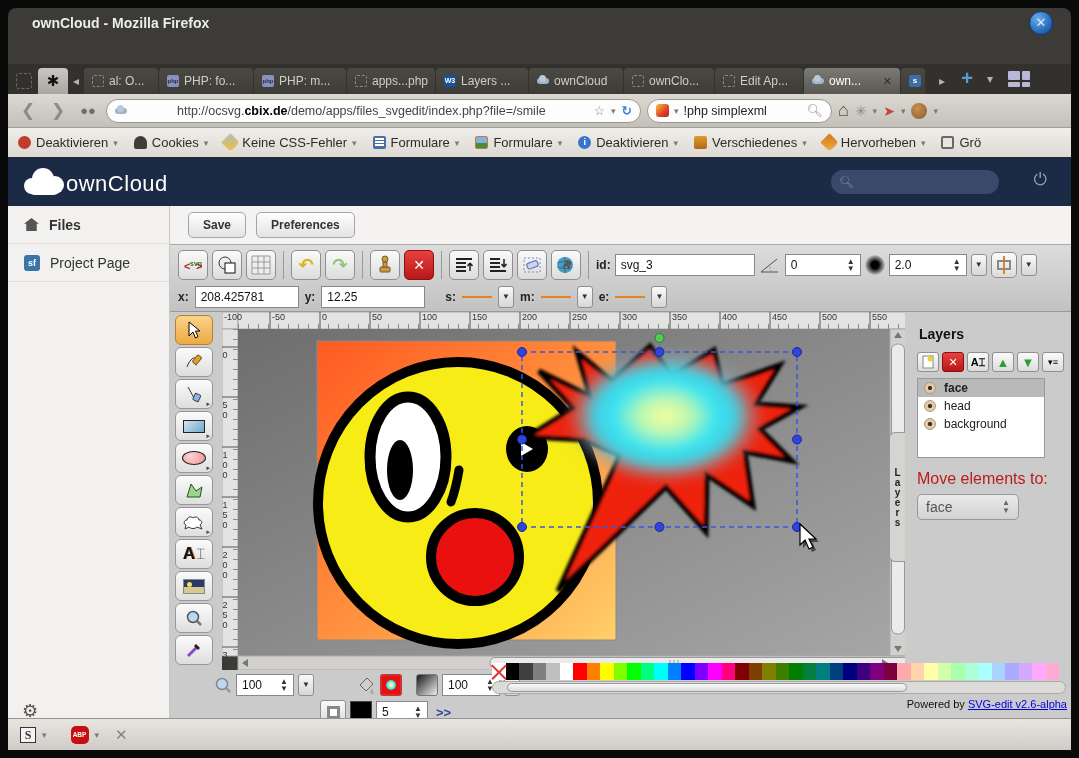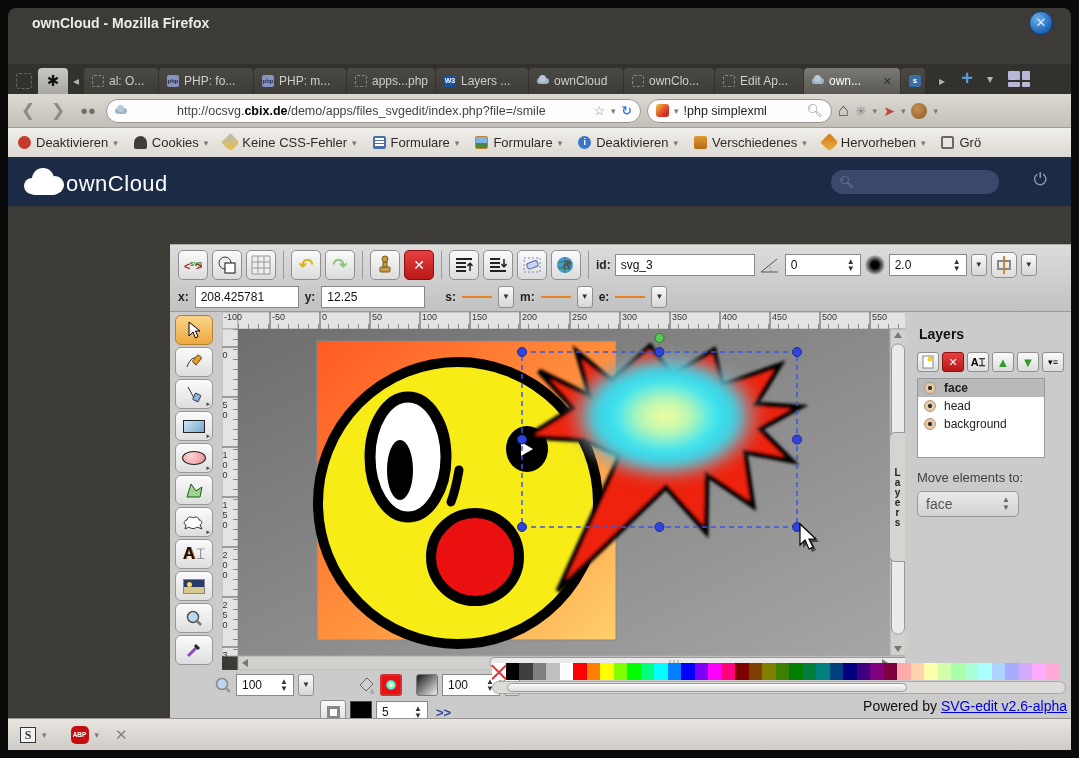--- a/index.html
+++ b/index.html
@@ -87,38 +87,38 @@
   
   .rpanel { left:897px; top:304px; width:166px; height:386px; background:#cbcbcb; }
   .laytab { position:absolute; left:-16px; top:120px; width:16px; height:130px; background:#d6d4d1; border:1px solid #999; border-right:none; border-radius:6px 0 0 6px; display:flex; flex-direction:column; align-items:center; justify-content:center; font-size:10px; font-weight:bold; color:#222; line-height:11px; }
   .laytitle { font-size:14px; font-weight:bold; color:#111; margin:14px 0 10px 14px; }
   .laybtns { display:flex; gap:3px; margin-left:12px; }
   .laybtn { width:22px; height:20px; border:1px solid #8f8f8f; border-radius:3px; background:linear-gradient(#fafafa,#dcdcdc); display:flex; align-items:center; justify-content:center; font-size:11px; }
   .laylist { margin:6px 0 0 12px; width:128px; height:80px; background:#fff; border:1px solid #999; font-size:12px; }
   .layrow { display:flex; align-items:center; gap:8px; height:18px; padding-left:6px; color:#222; }
   .layrow.sel { background:#b9b9b9; font-weight:bold; }
   .eye { width:12px; height:12px; border-radius:50%; background:radial-gradient(circle,#333 28%,#e8c9a0 32%); border:1px solid #a98; }
-  .movelbl { font-size:13px; color:#404040; margin:12px 0 6px 12px; }
+  .movelbl { font-size:16px; color:#b91c1c; margin:12px 0 6px 12px; }
   .laysel { margin-left:12px; width:102px; height:26px; border:1px solid #999; border-radius:5px; background:linear-gradient(#e9e9e9,#d2d2d2); display:flex; align-items:center; padding:0 8px; font-size:14px; color:#555; }
 
   
   .botbar { left:162px; top:662px; width:901px; height:56px; background:#cbcbcb; }
   .bc { position:absolute; display:flex; align-items:center; gap:4px; }
   .swatch-fill { width:22px; height:22px; border:2px solid #c33; background:#e81010; border-radius:3px; position:relative; }
   .swatch-fill:after { content:""; position:absolute; left:4px; top:4px; width:10px; height:10px; border-radius:50%; background:radial-gradient(circle,#f6ff9d 15%,#35e2ef 60%, rgba(230,40,40,0)); }
   .swatch-stroke { width:22px; height:22px; border:1px solid #777; border-radius:3px; background:linear-gradient(135deg,#1a1a1a,#f0f0f0); }
   .palette { position:absolute; left:322px; top:-7px; height:17px; display:flex; }
   .swatch { width:13.5px; height:17px; flex:0 0 auto; }
   .swatch.none { background:#fff; position:relative; }
   .swatch.none:before, .swatch.none:after { content:""; position:absolute; left:50%; top:50%; width:20px; height:1.5px; background:#d33; }
   .swatch.none:before { transform:translate(-50%,-50%) rotate(45deg); }
   .swatch.none:after { transform:translate(-50%,-50%) rotate(-45deg); }
   .palscroll { position:absolute; left:322px; top:11px; width:574px; height:13px; background:#dddbd8; border:1px solid #aaa; border-radius:7px; }
   .palthumb { position:absolute; left:14px; top:1px; width:400px; height:9px; background:linear-gradient(#fbfbfb,#dcdcdc); border:1px solid #999; border-radius:5px; }
-  .powered { position:absolute; right:4px; top:28px; font-size:14px; color:#111; }
+  .powered { position:absolute; right:4px; top:28px; font-size:11px; color:#111; }
   .powered a { color:#0000e0; }
 
   
   .addonbar { left:0; top:710px; width:1063px; height:32px; background:linear-gradient(#e8e5e0,#cfccc7); border-top:1px solid #97948f; display:flex; align-items:center; gap:6px; padding-left:12px; }
   .sbox { width:16px; height:16px; border:1.5px solid #333; background:#f4f4f4; color:#333; font-family:"Liberation Serif",serif; font-size:12px; font-weight:bold; text-align:center; line-height:14px; }
   .abp { width:18px; height:18px; background:#c70d0d; border-radius:5px; color:#fff; font-size:6.5px; font-weight:bold; text-align:center; line-height:18px; }
   .grayx { color:#85837e; font-size:15px; font-weight:bold; margin-left:10px; }
 </style>
 </head>
 <body>
@@ -267,21 +267,36 @@
       <div class="cld" style="left:24px;top:10px;width:18px;height:18px;"></div>
       <div class="cld" style="left:6px;top:16px;width:32px;height:13px;border-radius:7px;"></div>
       <div class="octext">ownCloud</div>
     </div>
     <div class="ocsearch">
           <span style="color:#7e8ca8;font-size:12px;">🔍︎</span>
         </div>
     <div class="ocpower">⏻</div>
   </div>
 
-
+  <div class="abs sidebar">
+    <div class="sideitem" style="font-weight:bold;">
+          <span class="homeic"></span>
+          <span>Files</span>
+        </div>
+    <div class="sideitem">
+          <span class="sfic">sf</span>
+          <span>Project Page</span>
+        </div>
+    <div class="gear">⚙</div>
+  </div>
+
+  <div class="abs edtop">
+    <button class="edbtn">Save</button>
+    <button class="edbtn">Preferences</button>
+  </div>
 
   <div class="abs toolbar">
     <div class="tb1">
       <div class="tbtn">
             <svg width="20" height="20">
               <text x="1" y="15" font-size="11" fill="#b02020" font-weight="bold">&lt;</text>
               <text x="7" y="11" font-size="7" fill="#2a7a2a" font-weight="bold">svg</text>
               <text x="13" y="15" font-size="11" fill="#b02020" font-weight="bold">&gt;</text>
             </svg>
           </div>

